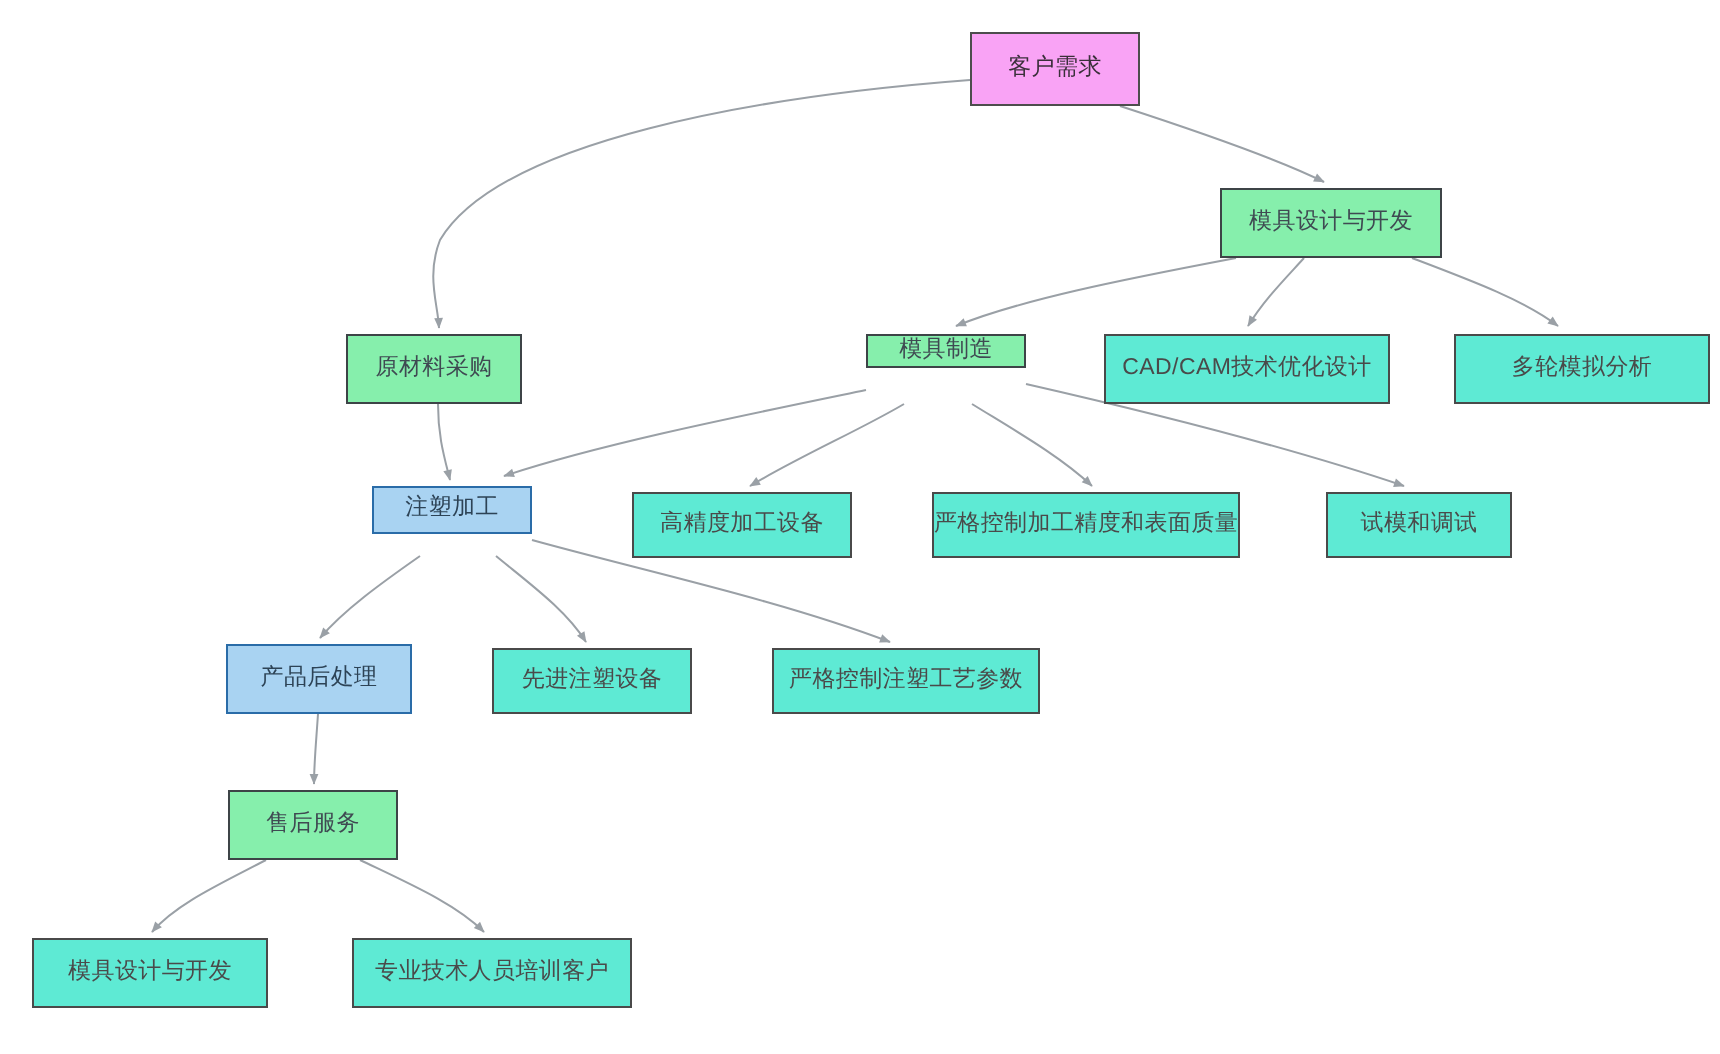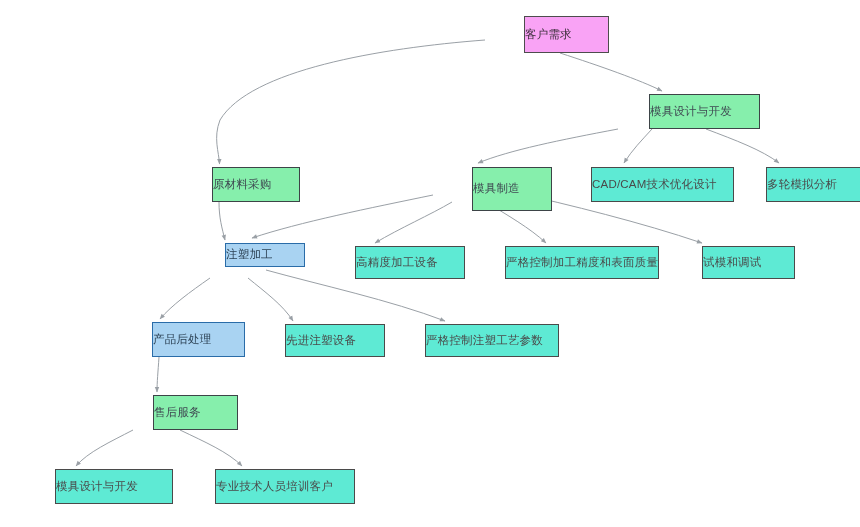--- a/index.html
+++ b/index.html
@@ -21,28 +21,27 @@
     top: 0;
     width: 860px;
     height: 527px;
     pointer-events: none;
   }
   .node {
     position: absolute;
     box-sizing: border-box;
     display: flex;
     align-items: center;
-    justify-content: flex-start;
+    justify-content: center;
     text-align: center;
     border-style: solid;
     border-width: 1.6px;
     line-height: 1.2;
     white-space: nowrap;
     letter-spacing: 0.2px;
-    margin-left: 39px;
   }
   .node-label {
     display: block;
   }
   
   .style-magenta {
     background: #f9a3f5;
     border-color: #4d4d4d;
     color: #3a2f3a;
     font-size: 11.5px;
@@ -100,21 +99,21 @@
   <div id="node-layer">
       <div class="node style-magenta" style="left: 485px; top: 16px; width: 85px; height: 37px;">
         <span class="node-label">客户需求</span>
       </div>
       <div class="node style-lightblue" style="left: 610px; top: 94px; width: 111px; height: 35px;">
         <span class="node-label">模具设计与开发</span>
       </div>
       <div class="node style-lightblue" style="left: 173px; top: 167px; width: 88px; height: 35px;">
         <span class="node-label">原材料采购</span>
       </div>
-      <div class="node style-lightblue" style="left: 433px; top: 167px; width: 80px; height: 44px;">
+      <div class="node style-lightblue" style="left: 433px; top: 167px; width: 80px; height: 17px;">
         <span class="node-label">模具制造</span>
       </div>
       <div class="node style-gray" style="left: 552px; top: 167px; width: 143px; height: 35px;">
         <span class="node-label">CAD/CAM技术优化设计</span>
       </div>
       <div class="node style-gray" style="left: 727px; top: 167px; width: 128px; height: 35px;">
         <span class="node-label">多轮模拟分析</span>
       </div>
       <div class="node style-blue" style="left: 186px; top: 243px; width: 80px; height: 24px;">
         <span class="node-label">注塑加工</span>

